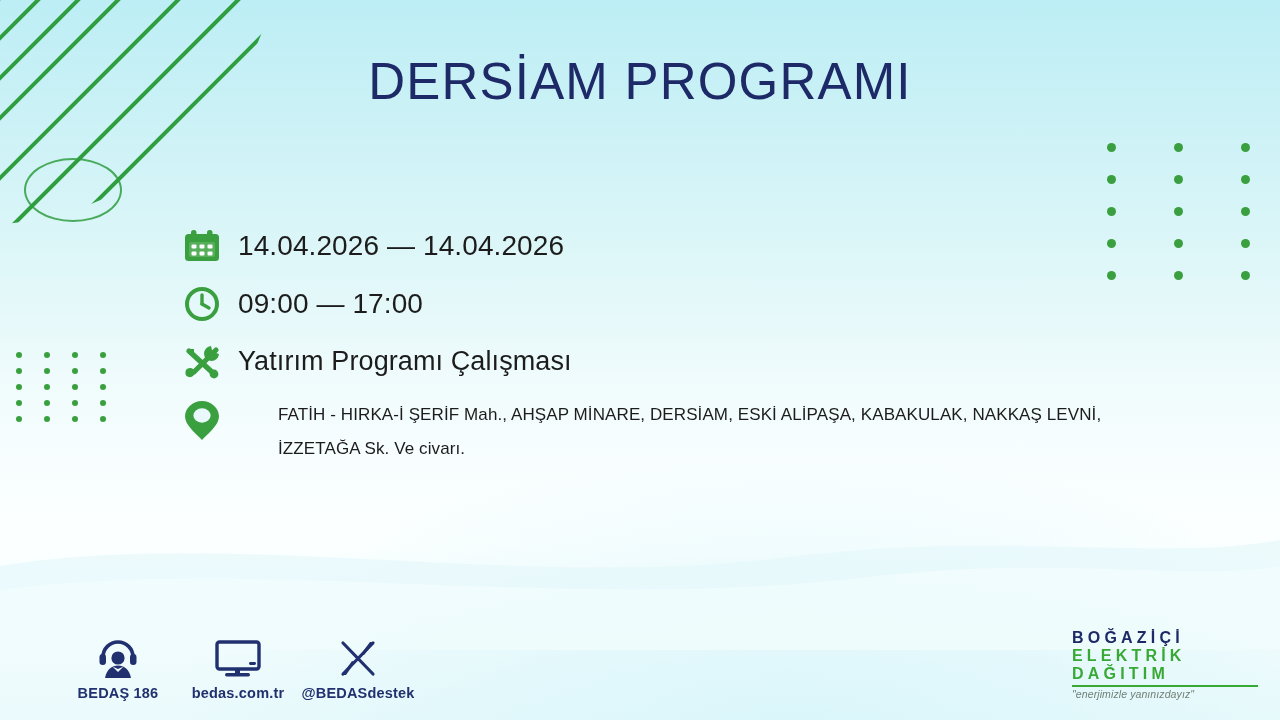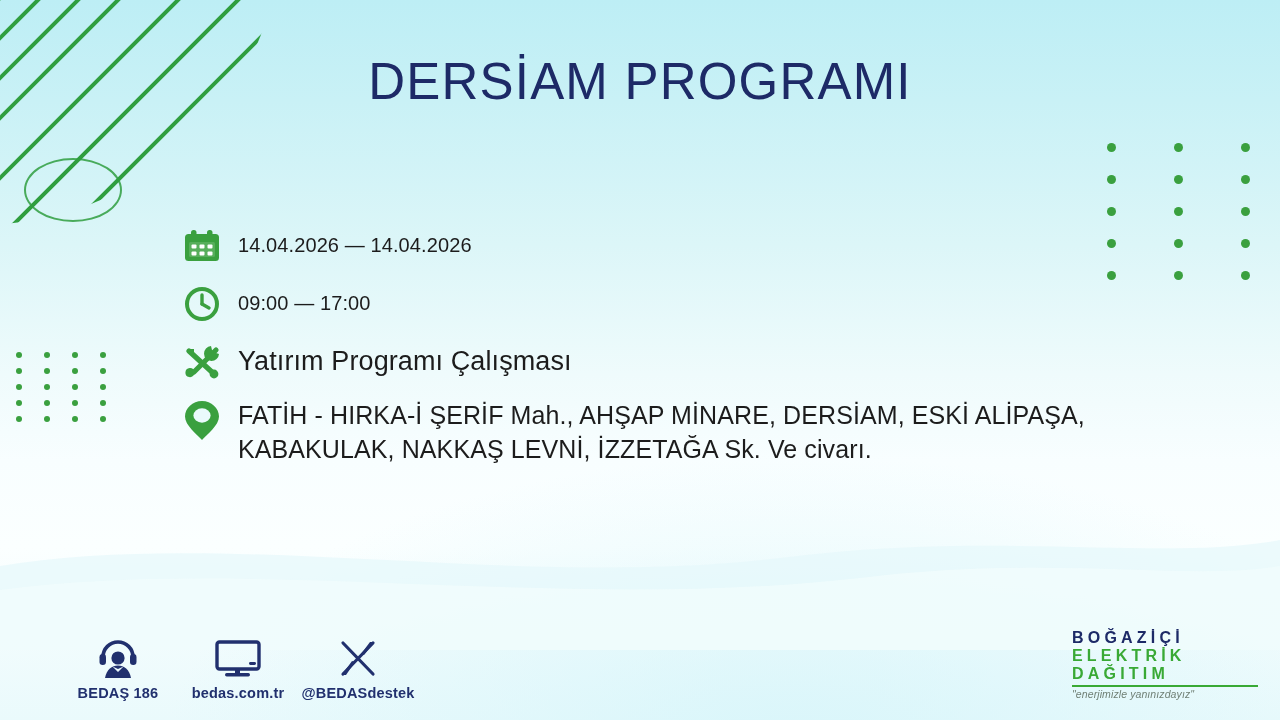--- a/index.html
+++ b/index.html
@@ -130,23 +130,23 @@
     align-items: center;
     justify-content: flex-start;
   }
   .info-row .txt {
     color: #1c1c1c;
     font-size: 27px;
     line-height: 33px;
     padding-top: 7px;
     letter-spacing: 0.1px;
   }
-  .row-date .txt, .row-time .txt { font-size: 20px; }
+  .row-date .txt, .row-time .txt { font-size: 28px; }
   .row-addr { margin-top: 2px; }
-  .row-addr .txt { font-size: 25px; line-height: 34px; padding-top: 2px; }
+  .row-addr .txt { font-size: 17px; line-height: 34px; padding-top: 2px; margin-left: 40px; }
 
   
   .footer {
     position: absolute;
     left: 58px;
     top: 636px;
     display: flex;
     align-items: flex-start;
   }
   .foot-item {

